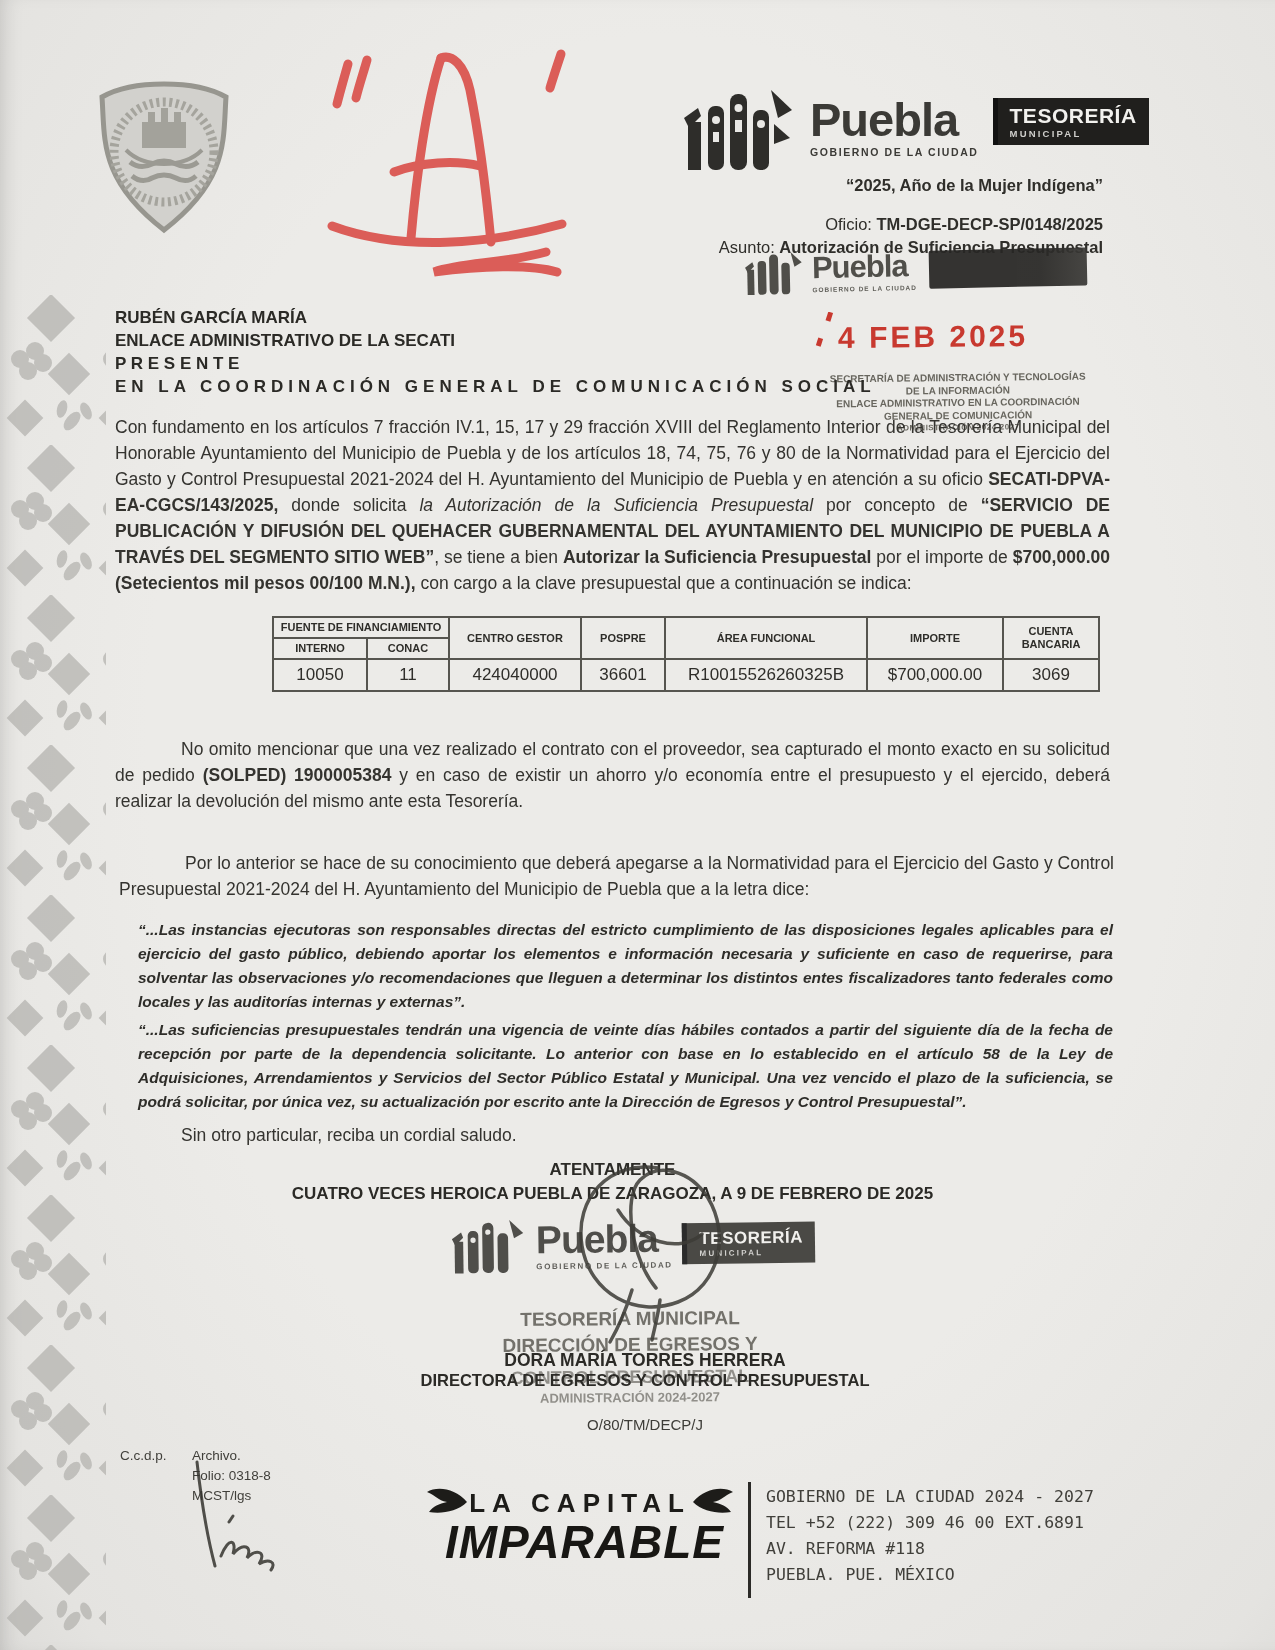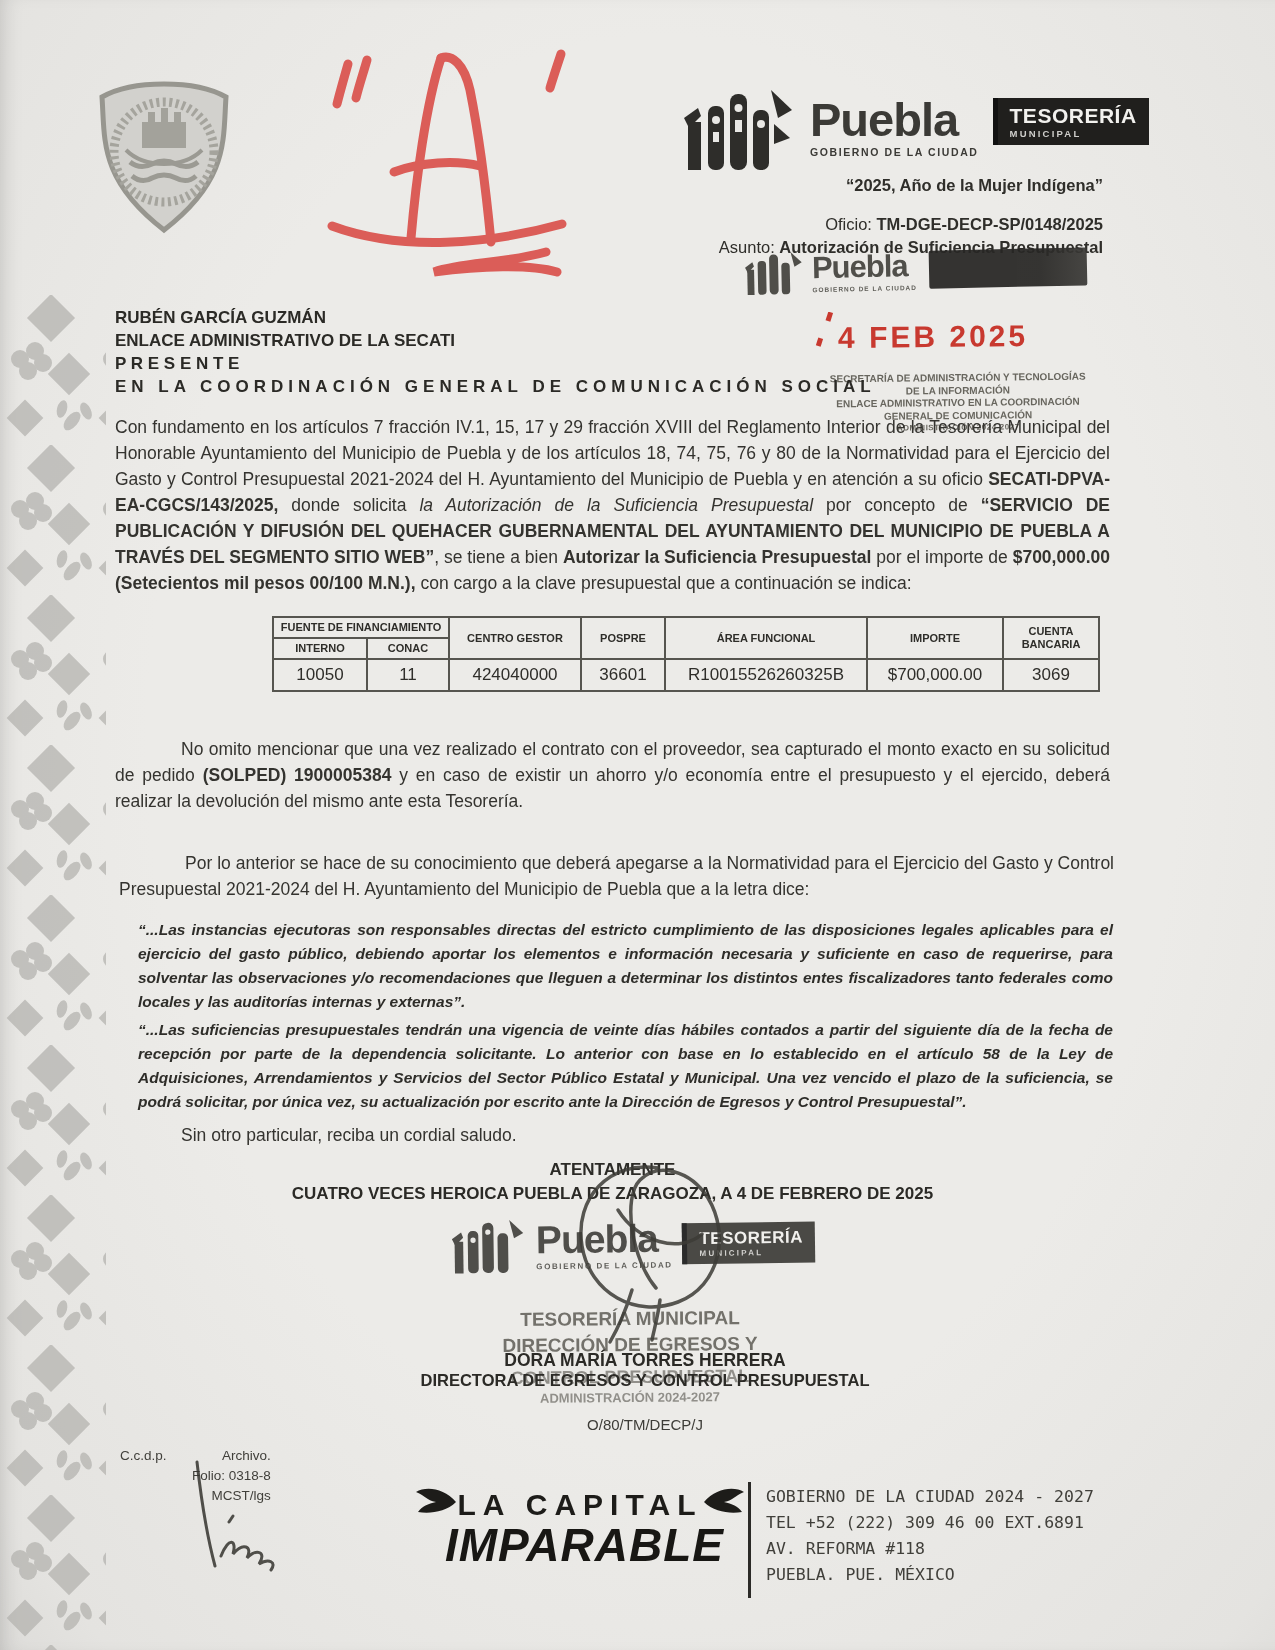--- a/index.html
+++ b/index.html
@@ -37,23 +37,23 @@
   
   table.budget{border-collapse:collapse;font-size:11px;}
   table.budget th,table.budget td{border:2px solid #56554f;text-align:center;vertical-align:middle;}
   table.budget th{font-weight:800;color:#2e2d29;padding:3px 6px;line-height:13px;}
   table.budget td{font-size:17px;color:#2f2e2a;padding:5px 6px;}
   
   .sig-stamp-line{position:absolute;width:460px;text-align:center;font-weight:700;color:#55534c;opacity:.8;transform:rotate(-.5deg);}
   .sig-typed{position:absolute;width:620px;text-align:center;font-weight:800;color:#2b2a26;}
   .sig-ref{position:absolute;width:620px;text-align:center;font-weight:400;font-size:15px;color:#3d3c37;}
   
-  .cc{font-size:13.5px;color:#403f3a;line-height:20px;text-align:right;}
-  
-  .cap-line{font-weight:800;font-size:30px;letter-spacing:7px;color:#1d1c19;}
+  .cc{font-size:13.5px;color:#403f3a;line-height:20px;}
+  
+  .cap-line{font-weight:800;font-size:26px;letter-spacing:7px;color:#1d1c19;}
   .imp-line{font-weight:800;font-size:46px;letter-spacing:1px;color:#181714;line-height:1;font-style:italic;}
   .contact{font-family:"DejaVu Sans Mono", monospace;font-size:16.5px;line-height:26px;color:#403f3a;}
   .divider{width:3px;background:#2b2a27;}
   svg{display:block;}
 </style>
 </head>
 <body>
 
 <div id="page">
 
@@ -166,21 +166,21 @@
 
   <div class="abs dept-stamp" style="left:748px;top:372px;">
       <div>SECRETARÍA DE ADMINISTRACIÓN Y TECNOLOGÍAS</div>
       <div>DE LA INFORMACIÓN</div>
       <div>ENLACE ADMINISTRATIVO EN LA COORDINACIÓN</div>
       <div>GENERAL DE COMUNICACIÓN</div>
       <div>ADMINISTRACIÓN 2024-2027</div>
     </div>
 
   <div class="abs addr" style="left:115px;top:306px;">
-    <div>RUBÉN GARCÍA GUZMÁN</div>
+    <div>RUBÉN GARCÍA MARÍA</div>
     <div>ENLACE ADMINISTRATIVO DE LA SECATI</div>
     <div>P R E S E N T E</div>
     <div>EN LA COORDINACIÓN GENERAL DE COMUNICACIÓN SOCIAL</div>
   </div>
 
   <p class="abs para" style="left:115px;top:414px;width:995px;"><span>Con fundamento en los artículos 7 fracción IV.1, 15, 17 y 29 fracción XVIII del Reglamento Interior de la Tesorería Municipal del Honorable Ayuntamiento del Municipio de Puebla y de los artículos 18, 74, 75, 76 y 80 de la Normatividad para el Ejercicio del Gasto y Control Presupuestal 2021-2024 del H. Ayuntamiento del Municipio de Puebla y en atención a su oficio </span><span style="font-weight: 800;">SECATI-DPVA-EA-CGCS/143/2025,</span><span> donde solicita </span><span style="font-style: italic;">la Autorización de la Suficiencia Presupuestal</span><span> por concepto de </span><span style="font-weight: 800;">“SERVICIO DE PUBLICACIÓN Y DIFUSIÓN DEL QUEHACER GUBERNAMENTAL DEL AYUNTAMIENTO DEL MUNICIPIO DE PUEBLA A TRAVÉS DEL SEGMENTO SITIO WEB”</span><span>, se tiene a bien </span><span style="font-weight: 800;">Autorizar la Suficiencia Presupuestal</span><span> por el importe de </span><span style="font-weight: 800;">$700,000.00 (Setecientos mil pesos 00/100 M.N.),</span><span> con cargo a la clave presupuestal que a continuación se indica:</span></p>
 
   <table class="budget abs" style="left:272px;top:616px;border-radius:31px;">
     <tbody>
         <tr>
@@ -209,21 +209,21 @@
 
   <p class="abs para indent" style="left:115px;top:736px;width:995px;"><span>No omito mencionar que una vez realizado el contrato con el proveedor, sea capturado el monto exacto en su solicitud de pedido </span><span style="font-weight: 800;">(SOLPED) 1900005384</span><span> y en caso de existir un ahorro y/o economía entre el presupuesto y el ejercido, deberá realizar la devolución del mismo ante esta Tesorería.</span></p>
   <p class="abs para indent" style="left:119px;top:850px;width:995px;"><span>Por lo anterior se hace de su conocimiento que deberá apegarse a la Normatividad para el Ejercicio del Gasto y Control Presupuestal 2021-2024 del H. Ayuntamiento del Municipio de Puebla que a la letra dice:</span></p>
 
   <p class="abs quote" style="left:138px;top:918px;width:975px;">“...Las instancias ejecutoras son responsables directas del estricto cumplimiento de las disposiciones legales aplicables para el ejercicio del gasto público, debiendo aportar los elementos e información necesaria y suficiente en caso de requerirse, para solventar las observaciones y/o recomendaciones que lleguen a determinar los distintos entes fiscalizadores tanto federales como locales y las auditorías internas y externas”.</p>
   <p class="abs quote" style="left:138px;top:1018px;width:975px;">“...Las suficiencias presupuestales tendrán una vigencia de veinte días hábiles contados a partir del siguiente día de la fecha de recepción por parte de la dependencia solicitante. Lo anterior con base en lo establecido en el artículo 58 de la Ley de Adquisiciones, Arrendamientos y Servicios del Sector Público Estatal y Municipal. Una vez vencido el plazo de la suficiencia, se podrá solicitar, por única vez, su actualización por escrito ante la Dirección de Egresos y Control Presupuestal”.</p>
 
   <p class="abs para indent" style="left:115px;top:1122px;width:995px;">Sin otro particular, reciba un cordial saludo.</p>
 
   <div class="abs center-bold" style="left:115px;top:1160px;width:995px;">ATENTAMENTE</div>
-  <div class="abs center-bold" style="left:115px;top:1184px;width:995px;">CUATRO VECES HEROICA PUEBLA DE ZARAGOZA, A 4 DE FEBRERO DE 2025</div>
+  <div class="abs center-bold" style="left:115px;top:1184px;width:995px;">CUATRO VECES HEROICA PUEBLA DE ZARAGOZA, A 9 DE FEBRERO DE 2025</div>
 
   <div class="abs" style="left:448px;top:1212px;display:flex;align-items:center;gap:10px;opacity:.88;transform:rotate(-.8deg);">
     <svg width="78" height="64" viewBox="0 0 118 90">
       <g fill="#3a3935">
         <path d="M6,34 l14,-10 l3,8 l-12,12 z"></path>
           <rect x="10" y="38" width="13" height="48"></rect>
         <rect x="30" y="22" width="16" height="64" rx="7"></rect>
           <circle cx="38" cy="36" r="4" fill="#e9e8e5"></circle>
         <rect x="52" y="10" width="17" height="76" rx="8"></rect>
           <circle cx="60.5" cy="24" r="4" fill="#e9e8e5"></circle>

